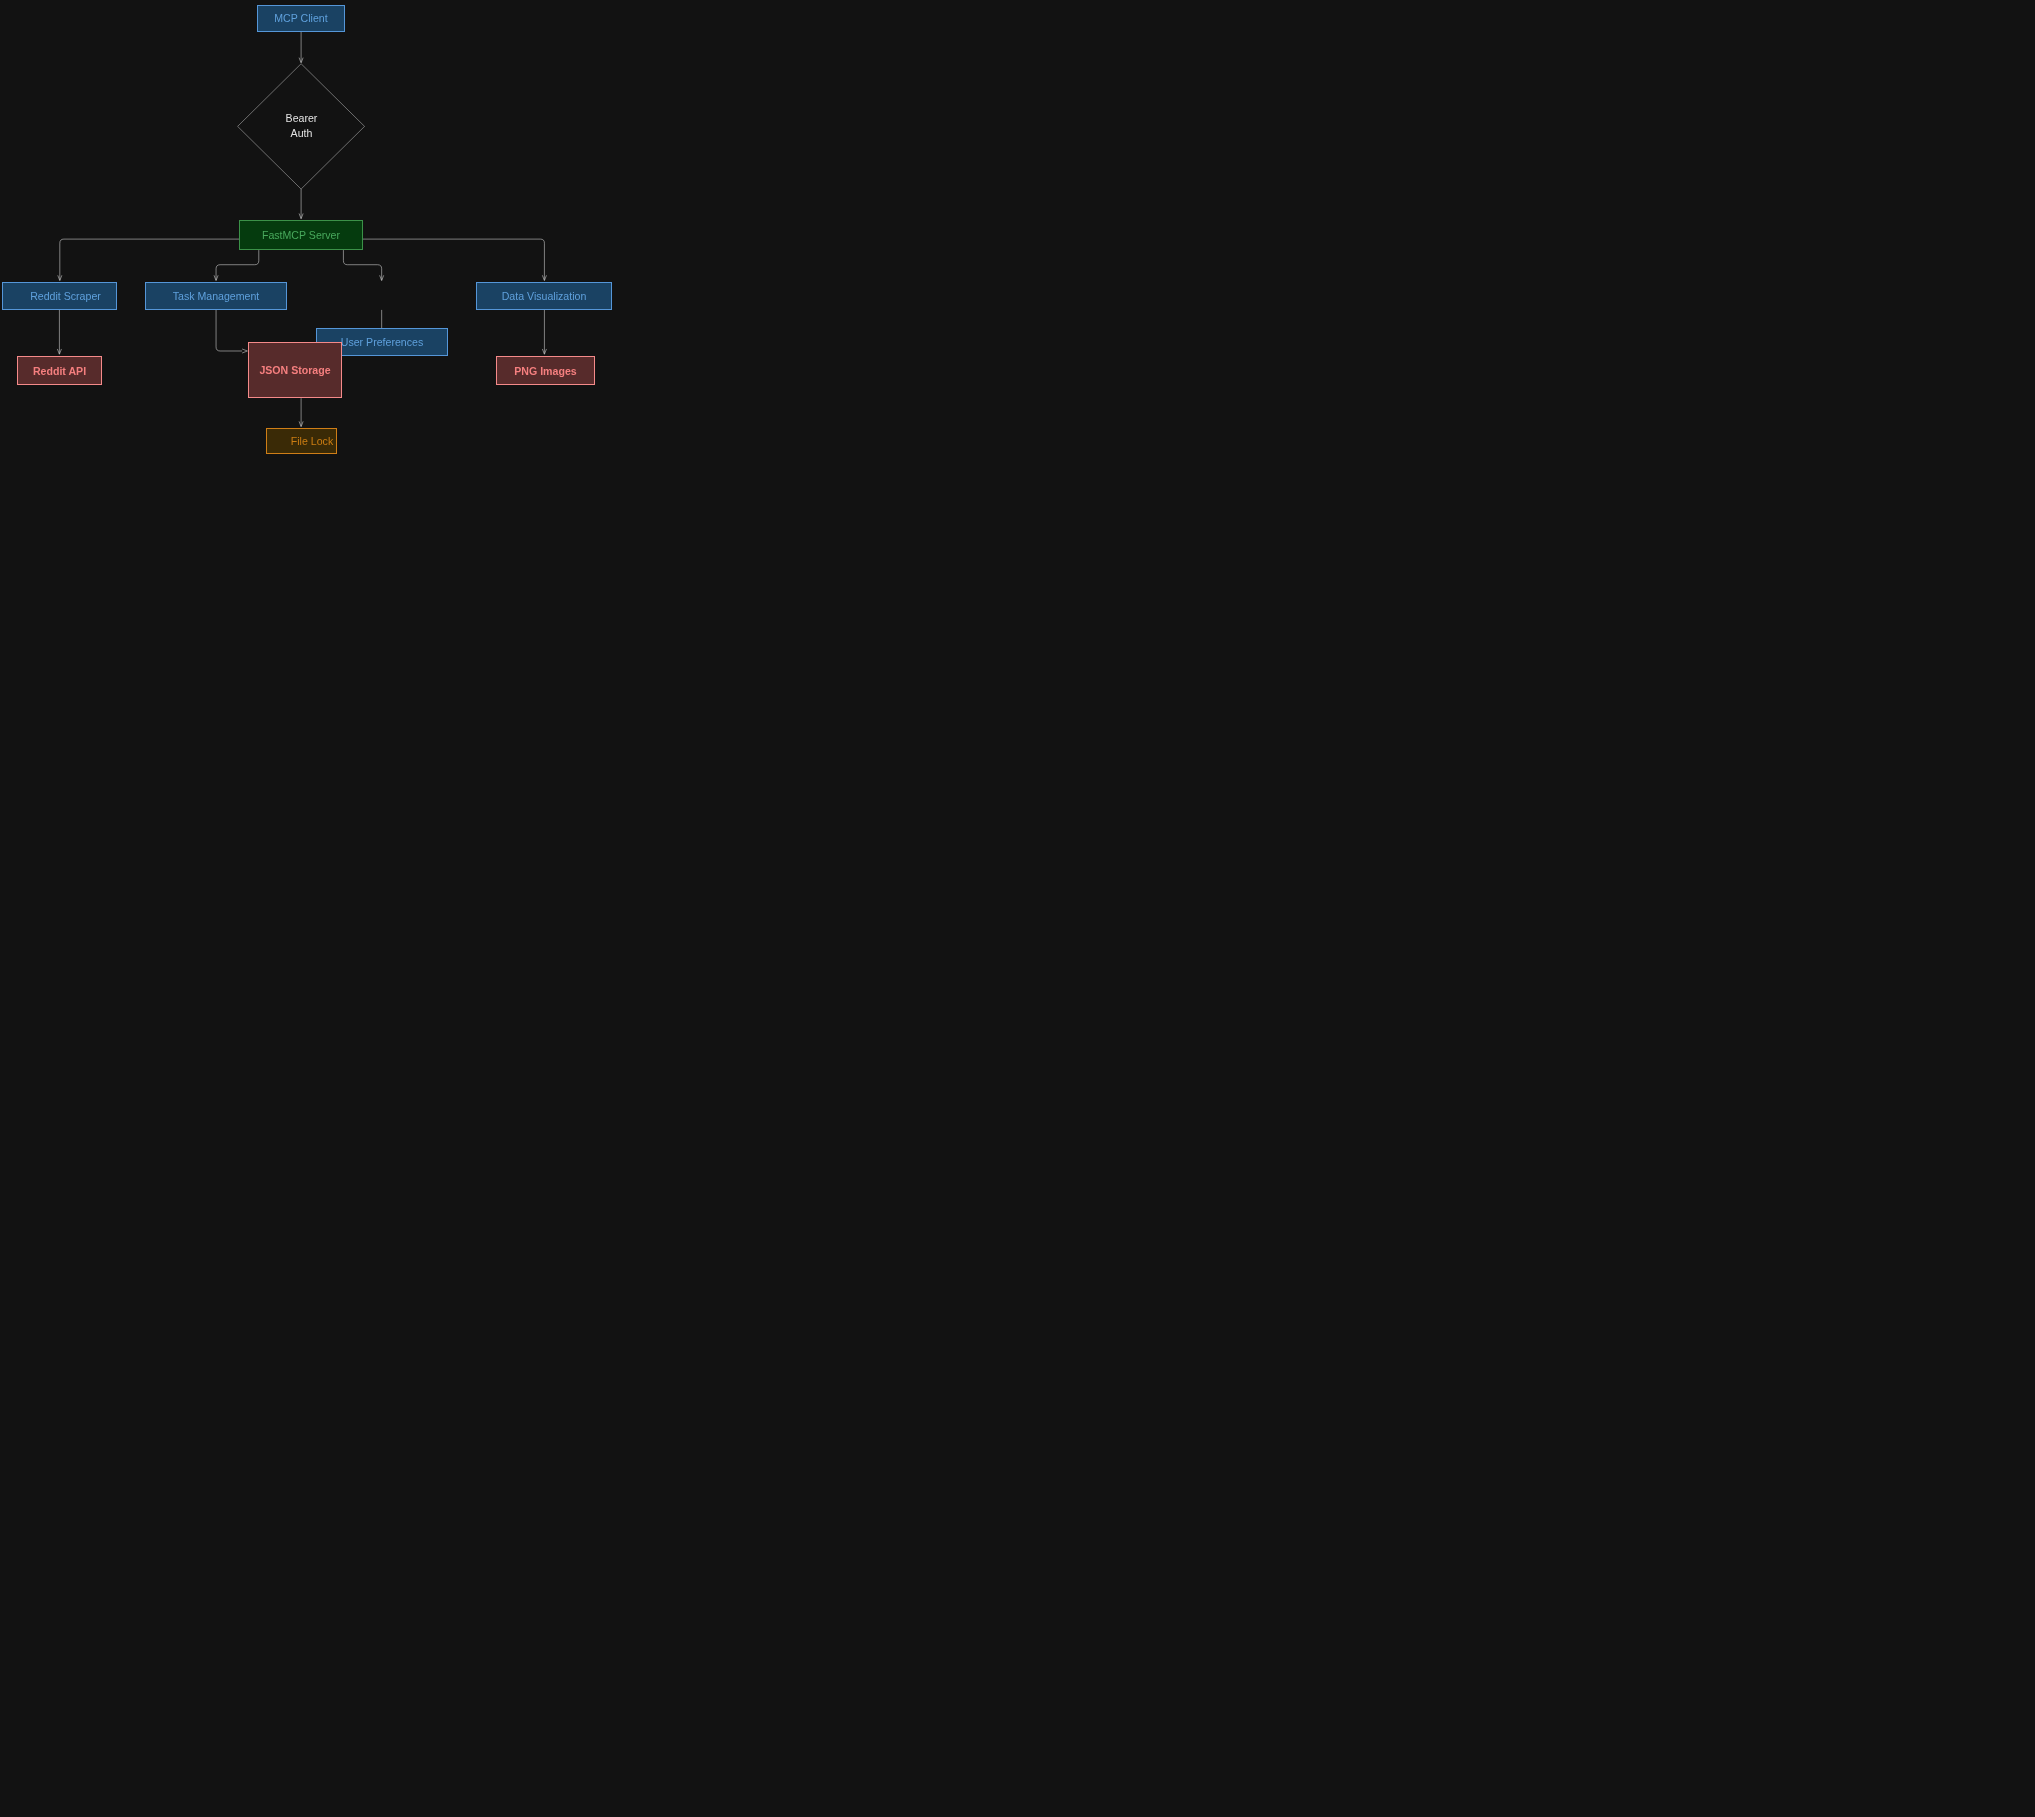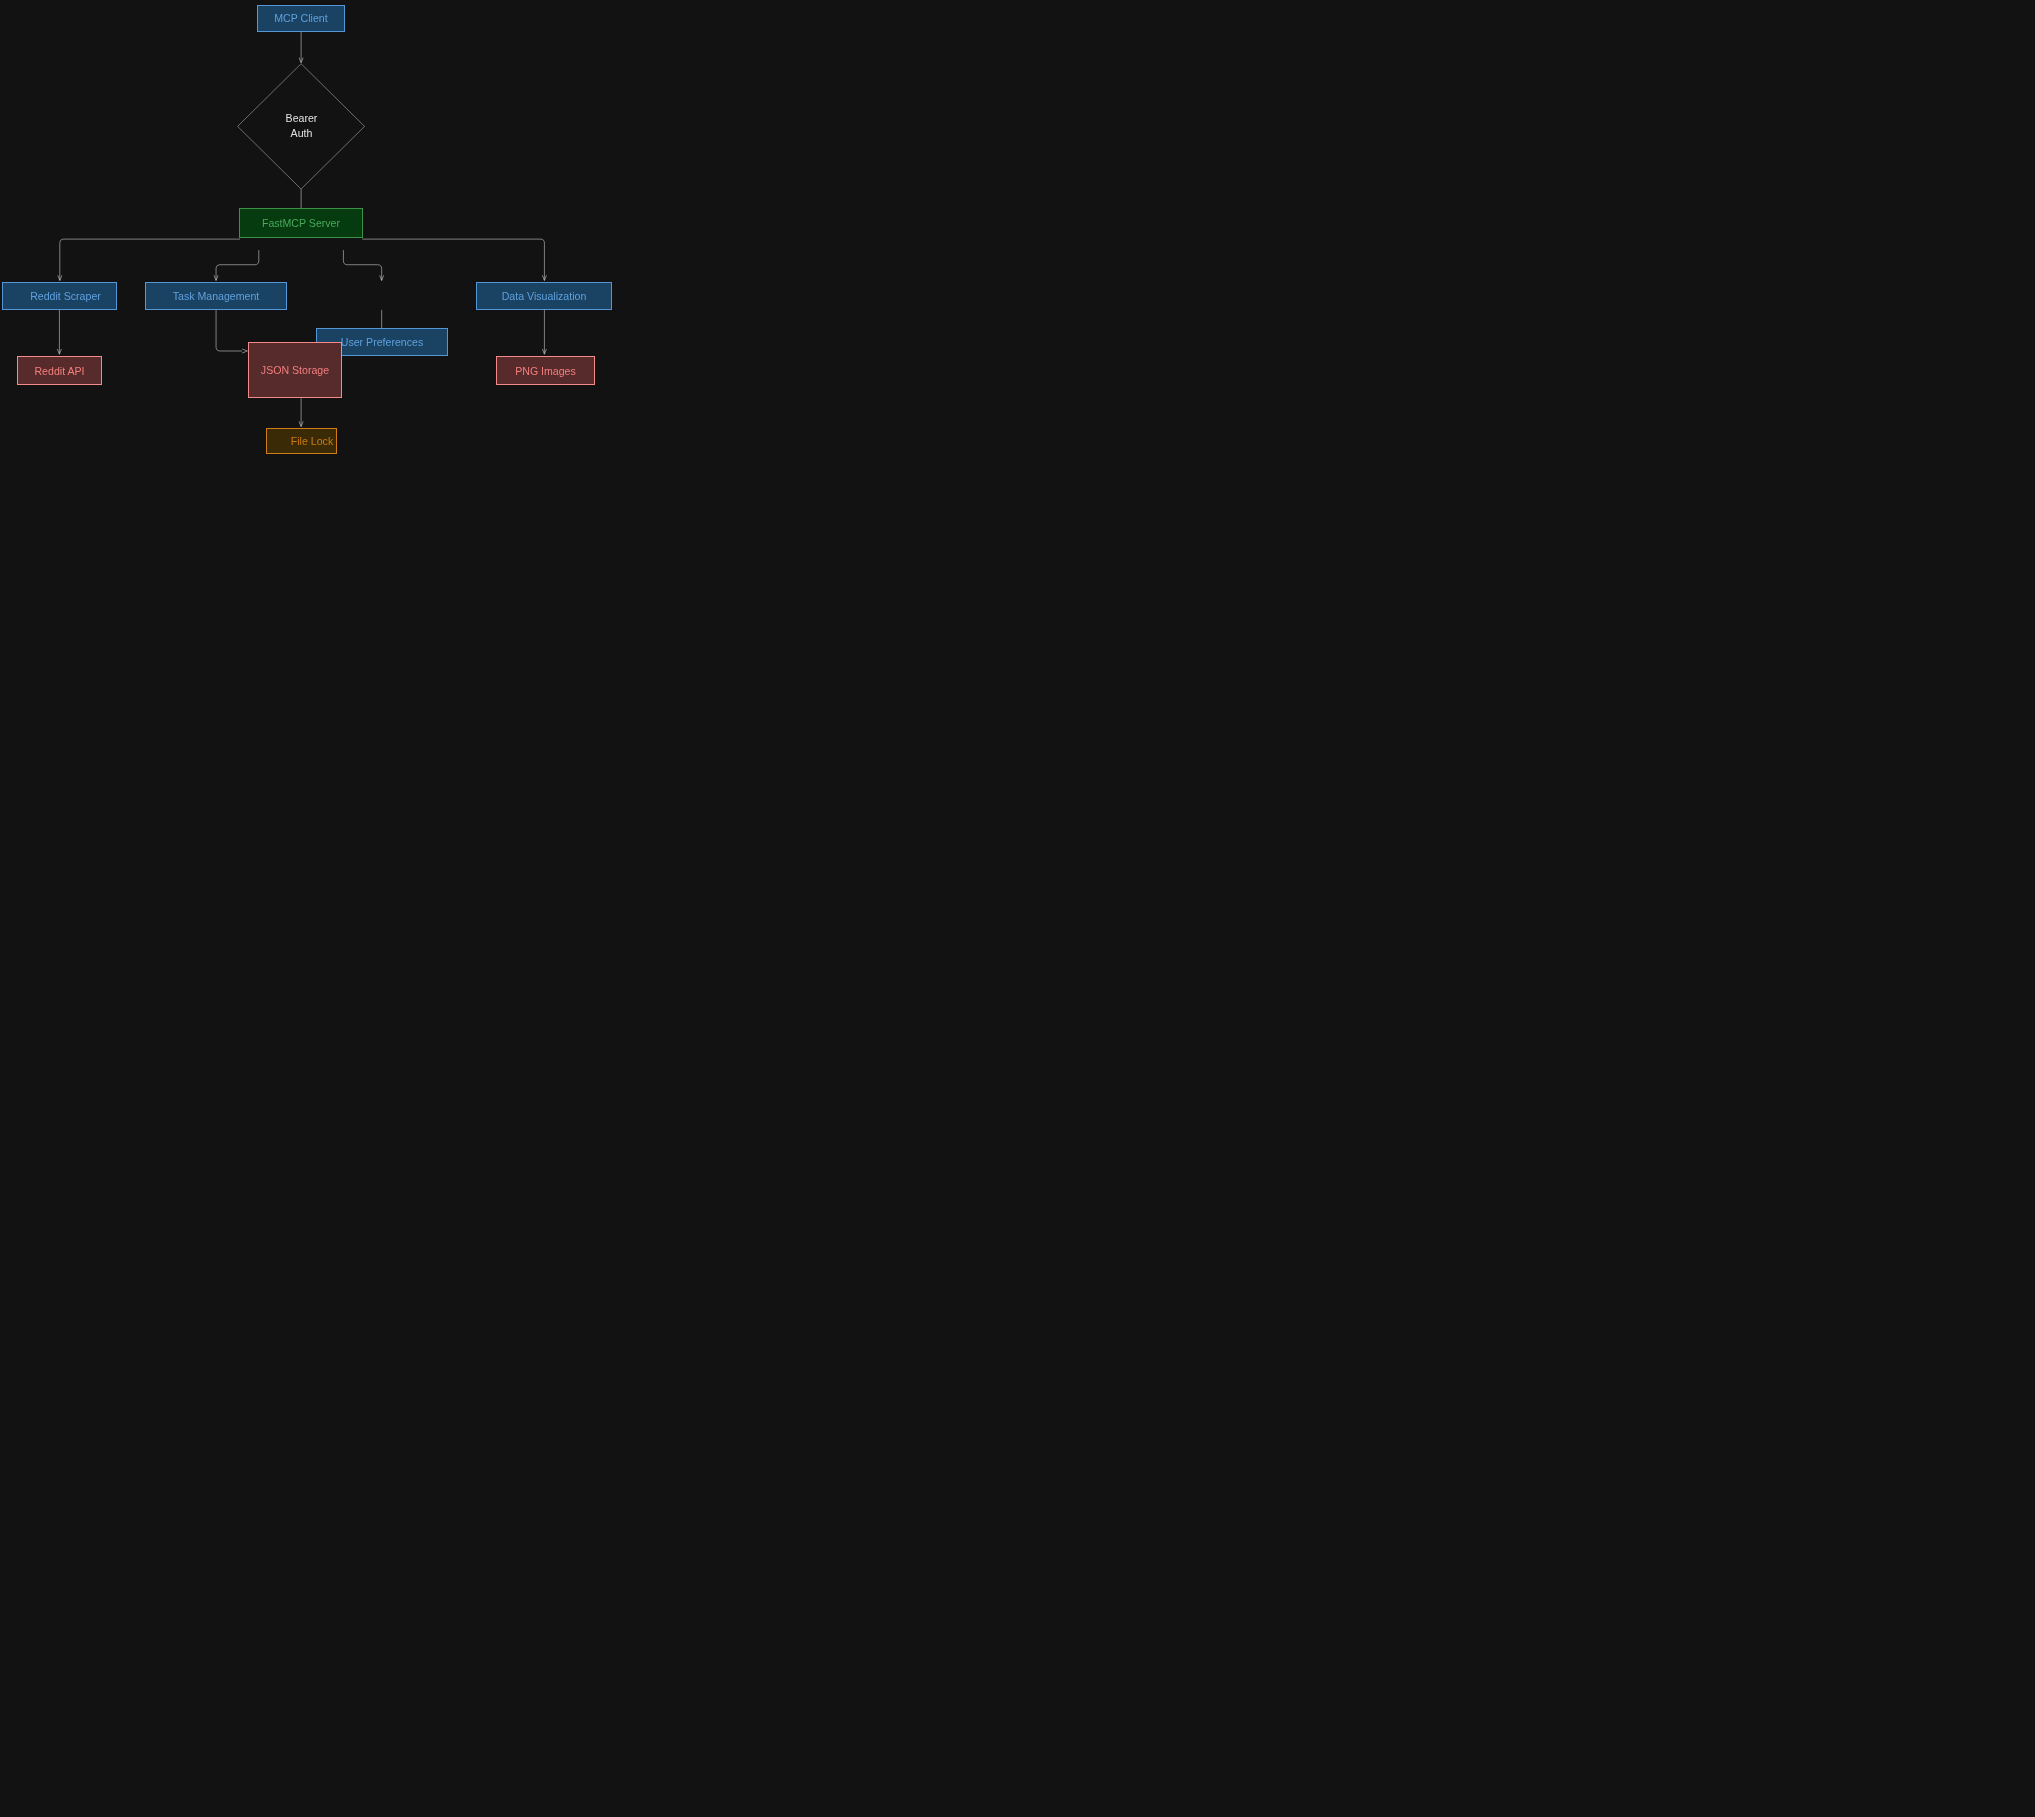--- a/index.html
+++ b/index.html
@@ -54,21 +54,21 @@
     box-sizing: border-box;
     display: flex;
     align-items: center;
     justify-content: center;
     border: 0.6px solid;
     font-size: 10.6px;
     white-space: nowrap;
   }
   .node--blue   { background: var(--blue-fill);   border-color: var(--blue-border);   color: var(--blue-text); }
   .node--green  { background: var(--green-fill);  border-color: var(--green-border);  color: var(--green-text); }
-  .node--red    { background: var(--red-fill);    border-color: var(--red-border);    color: var(--red-text); }
+  .node--red    { background: var(--red-fill);    border-color: var(--red-border);    color: var(--red-text); font-weight: bold; }
   .node--orange { background: var(--orange-fill); border-color: var(--orange-border); color: var(--orange-text); padding-left: 21px; }
   .decision-label {
     position: absolute;
     left: 277px;
     top: 111px;
     width: 49px;
     text-align: center;
     font-size: 10.6px;
     line-height: 1.4;
     color: var(--decision-text);
@@ -141,21 +141,21 @@
   </svg>
 
   <div class="node node--blue" style="left:257px; top:4.5px; width:88px; height:27px;">
     <span>MCP Client</span>
   </div>
 
   <div class="decision-label">
     <span>Bearer Auth</span>
   </div>
 
-  <div class="node node--green" style="left:239px; top:208px; width:124px; height:30px;">
+  <div class="node node--green" style="left:239px; top:220px; width:124px; height:30px;">
     <span>FastMCP Server</span>
   </div>
 
   <div class="node node--blue" style="left:2px; top:282px; width:115px; height:28px;padding-left:12px;">
     <span>Reddit Scraper</span>
   </div>
 
   <div class="node node--blue" style="left:145px; top:282px; width:142px; height:28px;">
     <span>Task Management</span>
   </div>

